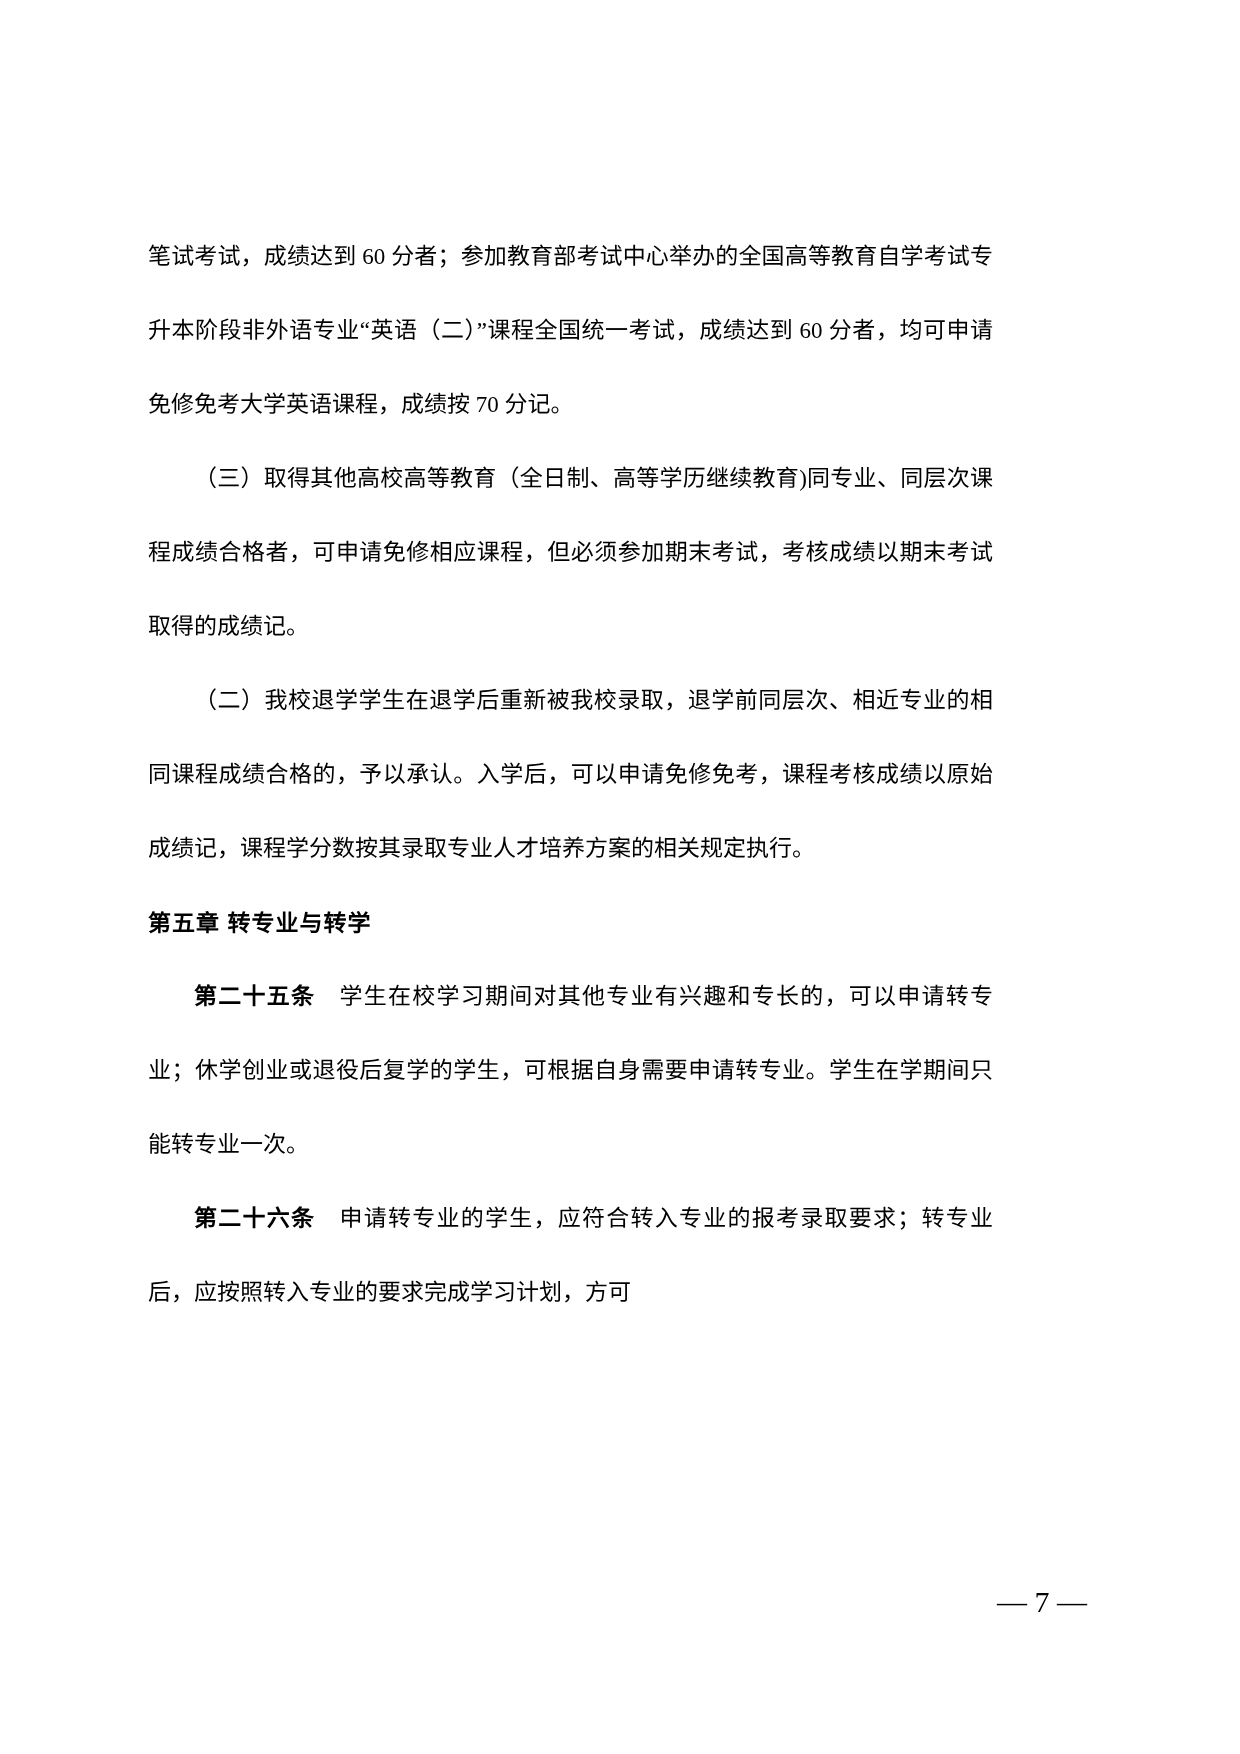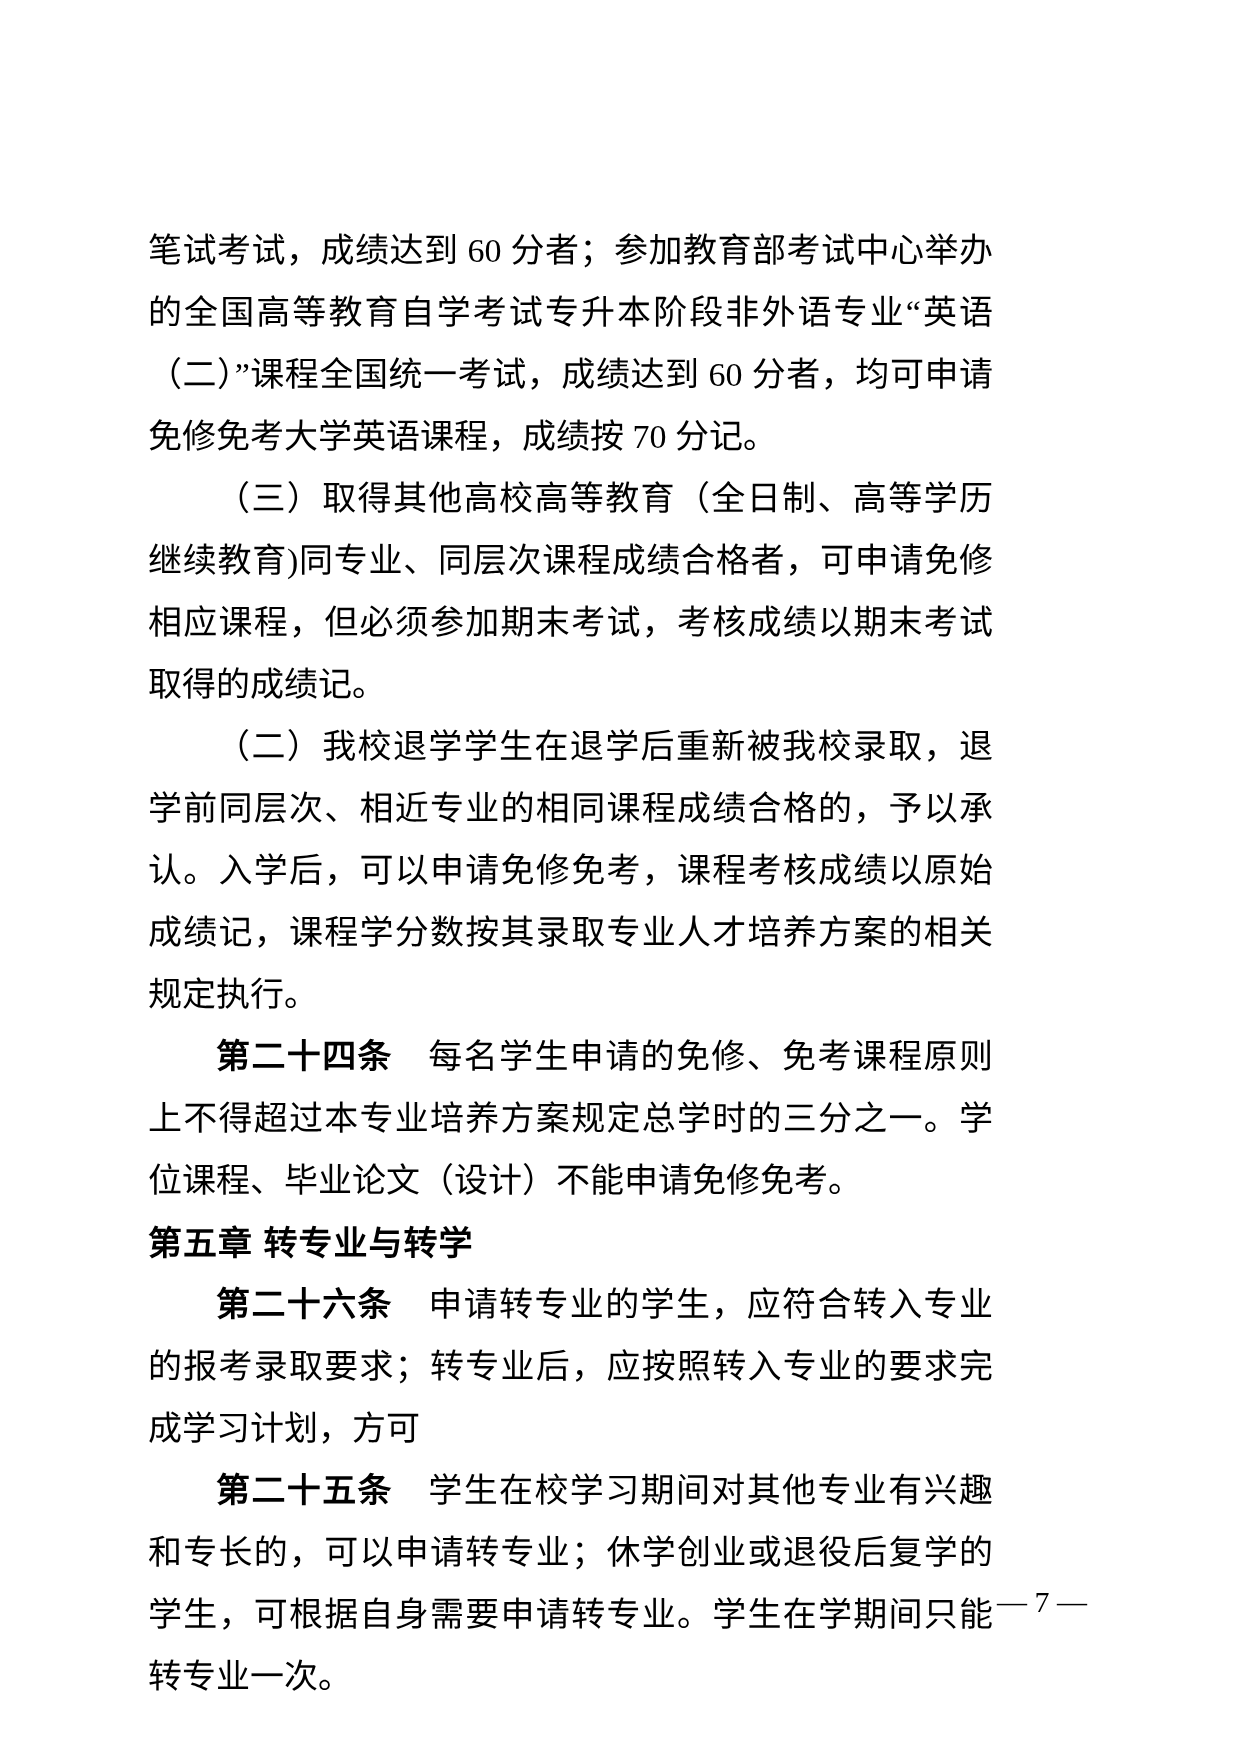--- a/index.html
+++ b/index.html
@@ -10,22 +10,22 @@
     background: #ffffff;
     color: #000000;
     font-family: "Liberation Serif", "DejaVu Serif", serif;
     overflow: hidden;
   }
   .content {
     position: absolute;
     left: 148px;
     top: 220px;
     width: 845px;
-    font-size: 34px;
-    line-height: 62px;
+    font-size: 23px;
+    line-height: 74px;
     text-align: justify;
     text-justify: inter-ideograph;
   }
   .content p { margin: 0; padding: 0; }
   p.indent { text-indent: 2em; }
   p.no-indent { text-indent: 0; }
   .article-no { font-weight: bold; }
   .chapter-heading {
     text-indent: 0;
     font-weight: bold;
@@ -47,24 +47,23 @@
 <div class="page">
   <div class="content">
 
     <p class="no-indent"><span>笔试考试，成绩达到 60 分者；参加教育部考试中心举办的全国高等教育自学考试专升本阶段非外语专业“英语（二）”课程全国统一考试，成绩达到 60 分者，均可申请免修免考大学英语课程，成绩按 70 分记。</span></p>
 
 
     <p class="indent"><span>（三）取得其他高校高等教育（全日制、高等学历继续教育)同专业、同层次课程成绩合格者，可申请免修相应课程，但必须参加期末考试，考核成绩以期末考试取得的成绩记。</span></p>
 
     <p class="indent"><span>（二）我校退学学生在退学后重新被我校录取，退学前同层次、相近专业的相同课程成绩合格的，予以承认。入学后，可以申请免修免考，课程考核成绩以原始成绩记，课程学分数按其录取专业人才培养方案的相关规定执行。</span></p>
 
-    <p class="indent"><b class="article-no">第二十四条</b><span>　每名学生申请的免修、免考课程原则上不得超过本专业培养方案规定总学时的三分之一。学位课程、毕业论文（设计）不能申请免修免考。</span></p>
 
     <p class="chapter-heading">第五章 转专业与转学</p>
 
+    <p class="indent"><b class="article-no">第二十五条</b><span>　学生在校学习期间对其他专业有兴趣和专长的，可以申请转专业；休学创业或退役后复学的学生，可根据自身需要申请转专业。学生在学期间只能转专业一次。</span></p>
+
     <p class="indent"><b class="article-no">第二十六条</b><span>　申请转专业的学生，应符合转入专业的报考录取要求；转专业后，应按照转入专业的要求完成学习计划，方可</span></p>
-
-    <p class="indent"><b class="article-no">第二十五条</b><span>　学生在校学习期间对其他专业有兴趣和专长的，可以申请转专业；休学创业或退役后复学的学生，可根据自身需要申请转专业。学生在学期间只能转专业一次。</span></p>
 
   </div>
 
   <div class="page-number">— 7 —</div>
 </div>
 
 </body></html>

